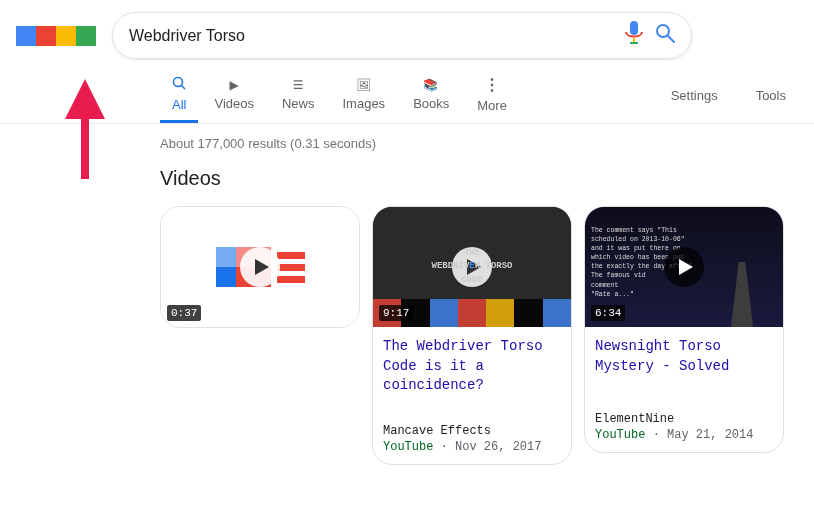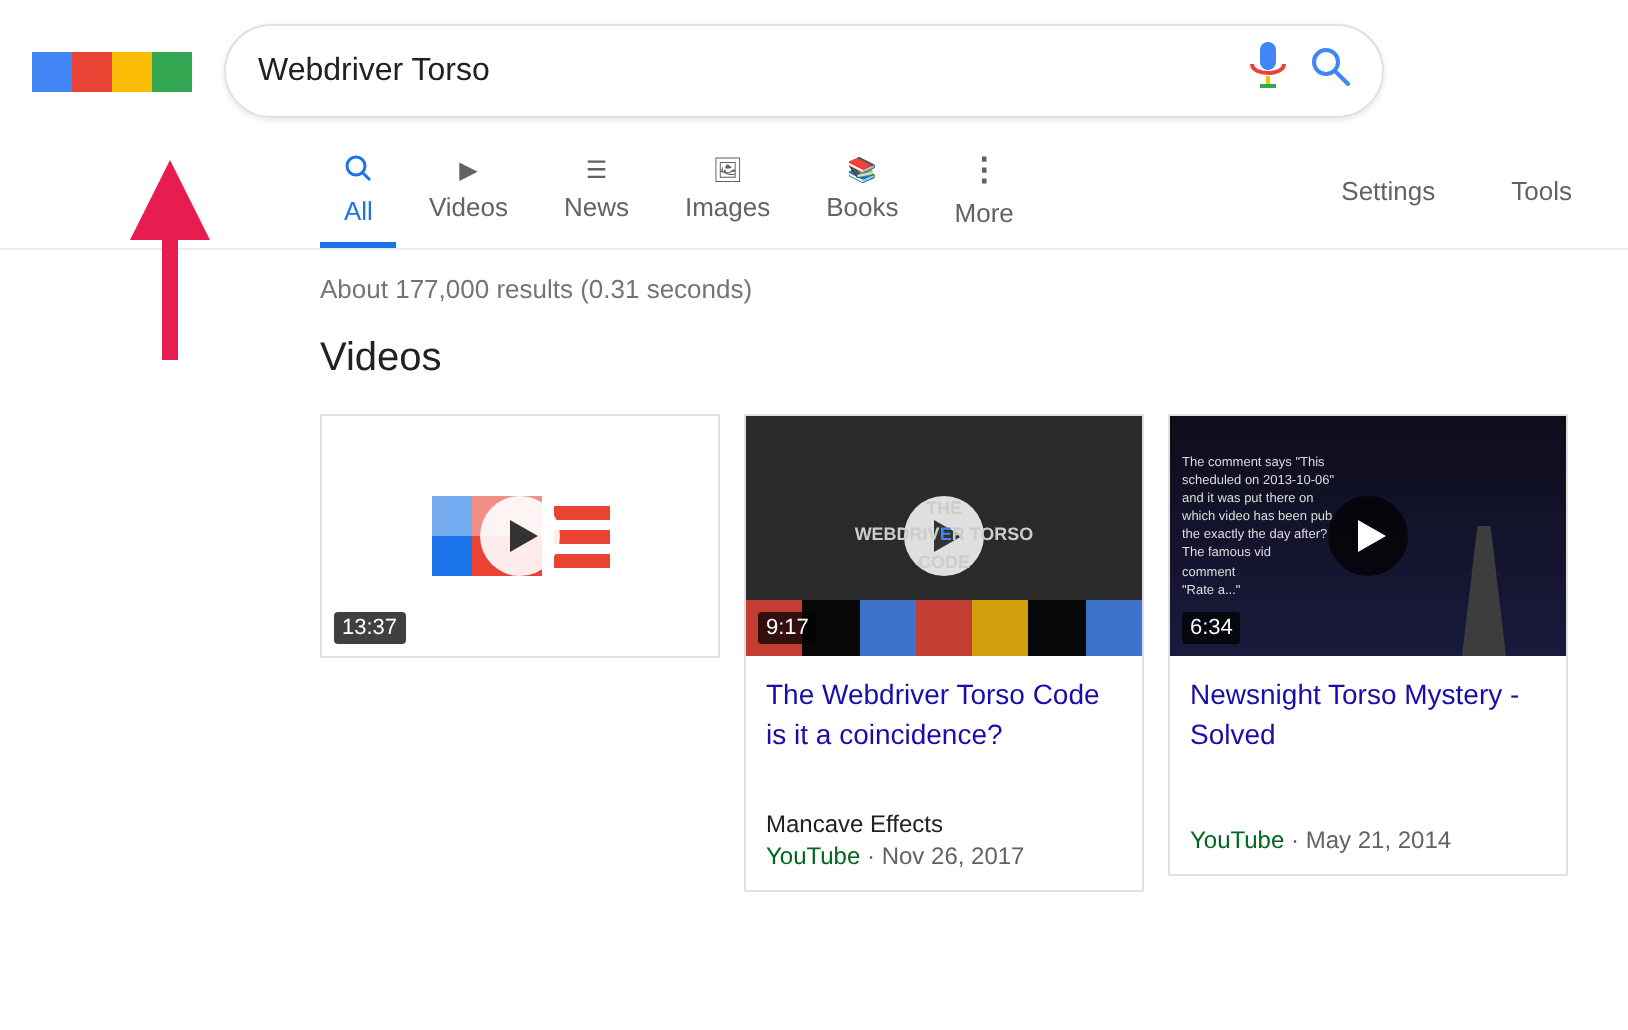--- a/index.html
+++ b/index.html
@@ -24,21 +24,21 @@
     .nav-settings { font-size: 13px; color: #5f6368; cursor: pointer; padding: 8px 12px; }
 
     
     .results-info { padding: 12px 0 8px 160px; font-size: 13px; color: #70757a; }
 
     
     .videos-section { padding: 8px 0 8px 160px; }
     .videos-title { font-size: 20px; font-weight: normal; color: #202124; margin-bottom: 16px; }
 
     .video-cards { display: flex; gap: 12px; align-items: flex-start; position: relative; }
-    .video-card { width: 200px; border: 1px solid #e0e0e0; border-radius: 1px; overflow: hidden; cursor: pointer; }
+    .video-card { width: 200px; border: 1px solid #e0e0e0; border-radius: 20px; overflow: hidden; cursor: pointer; font-family: Liberation Mono, monospace; }
     .video-thumbnail { width: 100%; height: 120px; position: relative; overflow: hidden; }
     .play-btn { position: absolute; top: 50%; left: 50%; transform: translate(-50%, -50%); width: 40px; height: 40px; background: rgba(255,255,255,0.9); border-radius: 50%; display: flex; align-items: center; justify-content: center; }
     .play-triangle { width: 0; height: 0; border-top: 8px solid transparent; border-bottom: 8px solid transparent; border-left: 14px solid #333; margin-left: 3px; }
     .duration-badge { position: absolute; bottom: 6px; left: 6px; background: rgba(0,0,0,0.75); color: #fff; font-size: 11px; padding: 2px 4px; border-radius: 2px; }
     .video-info { padding: 10px; }
     .video-title { font-size: 14px; color: #1a0dab; margin-bottom: 8px; line-height: 1.4; }
     .video-source { font-size: 12px; color: #202124; margin-bottom: 2px; }
     .video-meta { font-size: 12px; color: #5f6368; }
     .video-meta span.yt { color: #006621; }
 
@@ -152,21 +152,21 @@
               </div>
               <div style="display:flex;flex-direction:column;gap:5px;">
                 <div style="width:28px;height:7px;background:#ea4335;"></div>
                 <div style="width:28px;height:7px;background:#ea4335;"></div>
                 <div style="width:28px;height:7px;background:#ea4335;"></div>
               </div>
             </div>
             <div class="play-btn">
               <div class="play-triangle"></div>
             </div>
-            <div class="duration-badge">13:37</div>
+            <div class="duration-badge">0:37</div>
           </div>
         </div>
       </div>
 
       <div class="video-card">
         <div class="video-thumbnail" style="background:#1a1a1a;position:relative;height:120px;">
           <div style="width:100%;height:100%;background:#2a2a2a;display:flex;align-items:center;justify-content:center;position:relative;">
             <div style="text-align:center;color:#ccc;font-size:9px;font-weight:bold;line-height:1.5;text-transform:uppercase;z-index:1;">
               THE<br>WEBDRIV<span style="color:#4285f4;">E</span>R TORSO<br>CODE
             </div>
@@ -208,20 +208,21 @@
             </div>
             <div class="play-btn thumb3-play" style="background:rgba(0,0,0,0.7);">
               <div class="play-triangle" style="border-left-color:#fff;"></div>
             </div>
             <div class="duration-badge">6:34</div>
           </div>
         </div>
         <div class="video-info">
           <div class="video-title">Newsnight Torso Mystery - Solved</div>
           <div style="height:28px;"></div>
+          <div class="video-source">ElementNine</div>
           <div class="video-meta">
             <span class="yt">YouTube</span>
             <span> · </span>
             <span>May 21, 2014</span>
           </div>
         </div>
       </div>
 
     </div>
 

